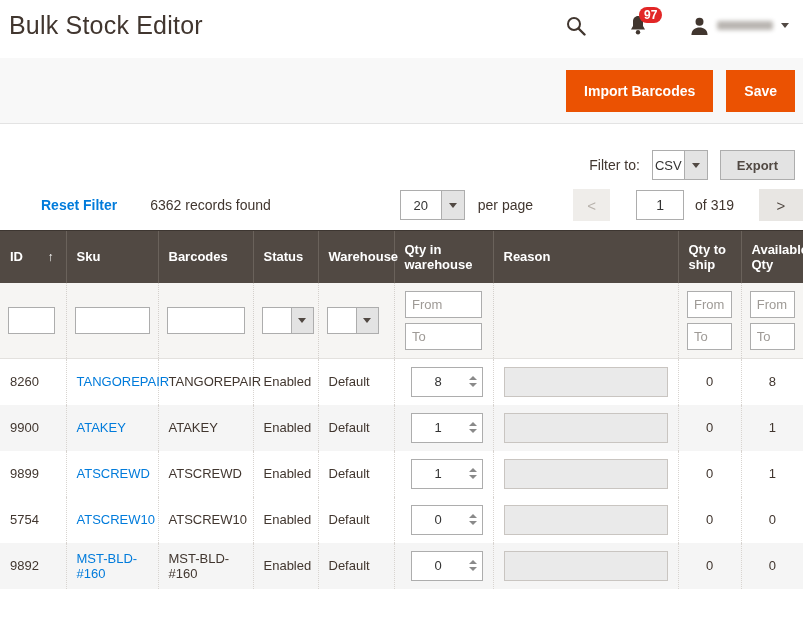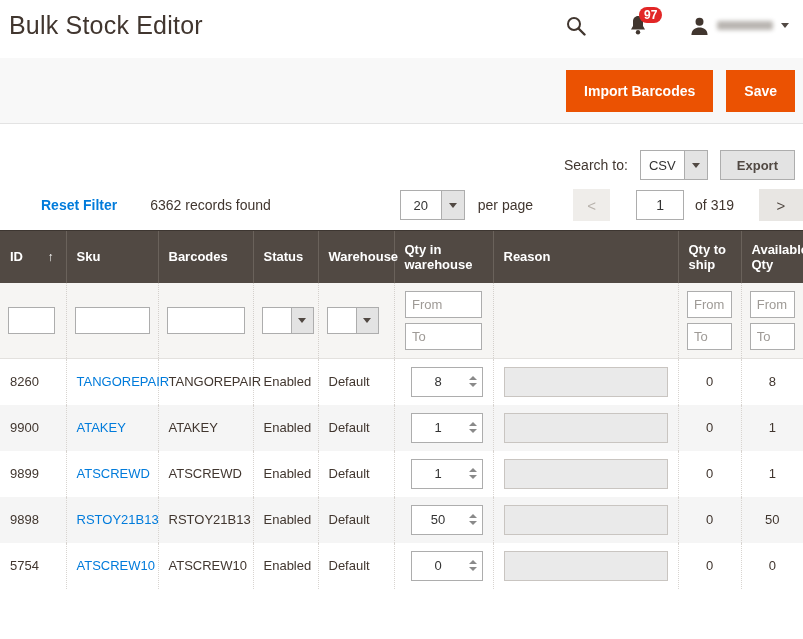--- a/index.html
+++ b/index.html
@@ -122,22 +122,22 @@
     </span>
   </div>
 </div>
 
 <div class="action-bar">
   <button class="btn-primary">Import Barcodes</button>
   <button class="btn-primary">Save</button>
 </div>
 
 <div class="export-row">
-  <span class="label-text">Search to:</span>
-  <div class="sel" style="width:68px">
+  <span class="label-text">Filter to:</span>
+  <div class="sel" style="width:56px">
     <span class="val" style="flex:1">CSV</span>
     <span class="arrow">
         <span class="tri-down"></span>
       </span>
   </div>
   <button class="btn-secondary">Export</button>
 </div>
 
 <div class="controls-row">
   <a class="reset-link">Reset Filter</a>
@@ -276,39 +276,20 @@
               <span class="tri-up-s"></span>
               <span class="tri-dn-s"></span>
             </span>
           </span>
         </td>
       <td><input class="reason-input" disabled="" style=""></td>
       <td class="td-center">0</td>
       <td class="td-center">1</td>
     </tr>
 
-    <tr class="shade">
-      <td>9898</td>
-      <td><a class="sku-link">RSTOY21B13</a></td>
-      <td>RSTOY21B13</td>
-      <td>Enabled</td>
-      <td>Default</td>
-      <td>
-          <span class="qtybox">
-            <input class="qty-input" value="50" style="">
-            <span class="spin">
-              <span class="tri-up-s"></span>
-              <span class="tri-dn-s"></span>
-            </span>
-          </span>
-        </td>
-      <td><input class="reason-input" disabled="" style=""></td>
-      <td class="td-center">0</td>
-      <td class="td-center">50</td>
-    </tr>
 
     <tr>
       <td>5754</td>
       <td><a class="sku-link">ATSCREW10</a></td>
       <td>ATSCREW10</td>
       <td>Enabled</td>
       <td>Default</td>
       <td>
           <span class="qtybox">
             <input class="qty-input" value="0" style="">
@@ -316,14 +297,33 @@
               <span class="tri-up-s"></span>
               <span class="tri-dn-s"></span>
             </span>
           </span>
         </td>
       <td><input class="reason-input" disabled="" style=""></td>
       <td class="td-center">0</td>
       <td class="td-center">0</td>
     </tr>
 
+    <tr class="shade">
+      <td>9892</td>
+      <td><a class="sku-link">MST-BLD-#160</a></td>
+      <td>MST-BLD-#160</td>
+      <td>Enabled</td>
+      <td>Default</td>
+      <td>
+          <span class="qtybox">
+            <input class="qty-input" value="0" style="">
+            <span class="spin">
+              <span class="tri-up-s"></span>
+              <span class="tri-dn-s"></span>
+            </span>
+          </span>
+        </td>
+      <td><input class="reason-input" disabled="" style=""></td>
+      <td class="td-center">0</td>
+      <td class="td-center">0</td>
+    </tr>
   </tbody>
 </table>
 
 </body></html>

